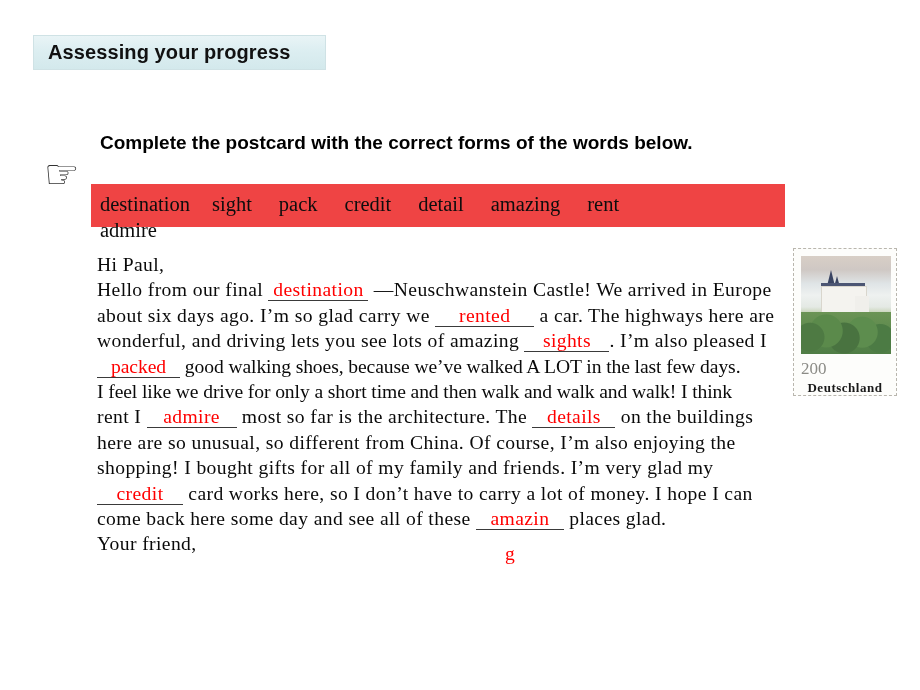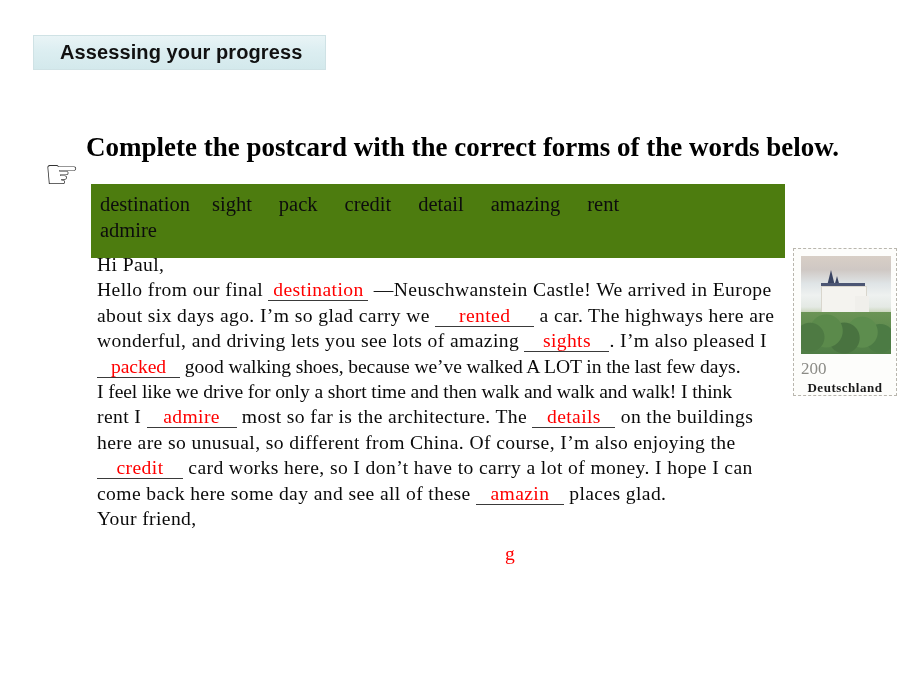--- a/index.html
+++ b/index.html
@@ -26,21 +26,21 @@
     border: 1px solid #cfe2e5;
     box-sizing: border-box;
     display: flex;
     align-items: center;
   }
   #title-banner .title-text {
     font-family: "Liberation Sans", sans-serif;
     font-weight: bold;
     font-size: 20px;
     color: #111111;
-    padding-left: 26px;
+    padding-left: 14px;
     letter-spacing: 0.1px;
     white-space: nowrap;
   }
 
   
   #instruction-row {
     position: absolute;
     left: 44px;
     top: 132px;
     width: 830px;
@@ -52,37 +52,37 @@
     width: 52px;
     height: 40px;
     line-height: 40px;
     font-family: "DejaVu Sans", sans-serif;
     font-size: 40px;
     color: #333333;
     user-select: none;
   }
   #instruction-text {
     position: absolute;
-    left: 42px;
+    left: 56px;
     top: 0px;
-    font-family: Liberation Serif, serif;
+    font-family: Liberation Sans, sans-serif;
     font-weight: bold;
-    font-size: 27px;
+    font-size: 19px;
     color: #000000;
     white-space: nowrap;
   }
 
   
   #word-bank {
     position: absolute;
     left: 91px;
     top: 184px;
     width: 694px;
-    height: 74px;
-    background: #4d7c0f;
+    height: 43px;
+    background: #ef4444;
     box-sizing: border-box;
     padding: 7px 0 0 9px;
   }
   #word-bank .wb-line {
     font-family: "Liberation Serif", serif;
     font-size: 20.5px;
     color: #0d0d0d;
     line-height: 26px;
     white-space: nowrap;
   }
@@ -263,20 +263,21 @@
   <div class="pline"><span>wonderful, and driving lets you see lots of amazing</span> <span class="answer a-sights">sights</span><span>. I’m also pleased I</span></div>
 
   <div class="pline tight"><span class="answer a-packed">packed</span> <span>good walking shoes, because we’ve walked A LOT in the last few days.</span></div>
 
   <div class="pline tight"><span>I feel like we drive for only a short time and then walk and walk and walk! I think</span></div>
 
   <div class="pline"><span>rent I</span> <span class="answer a-admire">admire</span> <span>most so far is the architecture. The</span> <span class="answer a-details">details</span> <span>on the buildings</span></div>
 
   <div class="pline"><span>here are so unusual, so different from China. Of course, I’m also enjoying the</span></div>
 
+  <div class="pline"><span>shopping! I bought gifts for all of my family and friends. I’m very glad my</span></div>
 
   <div class="pline"><span class="answer a-credit">credit</span> <span>card works here, so I don’t have to carry a lot of money. I hope I can</span></div>
 
   <div class="pline"><span>come back here some day and see all of these</span> <span class="answer a-amazing">amazin</span> <span>places glad.</span></div>
 
   <div class="pline"><span>Your friend,</span></div>
 
 
   <span class="orphan-g">g</span>
 </div>

